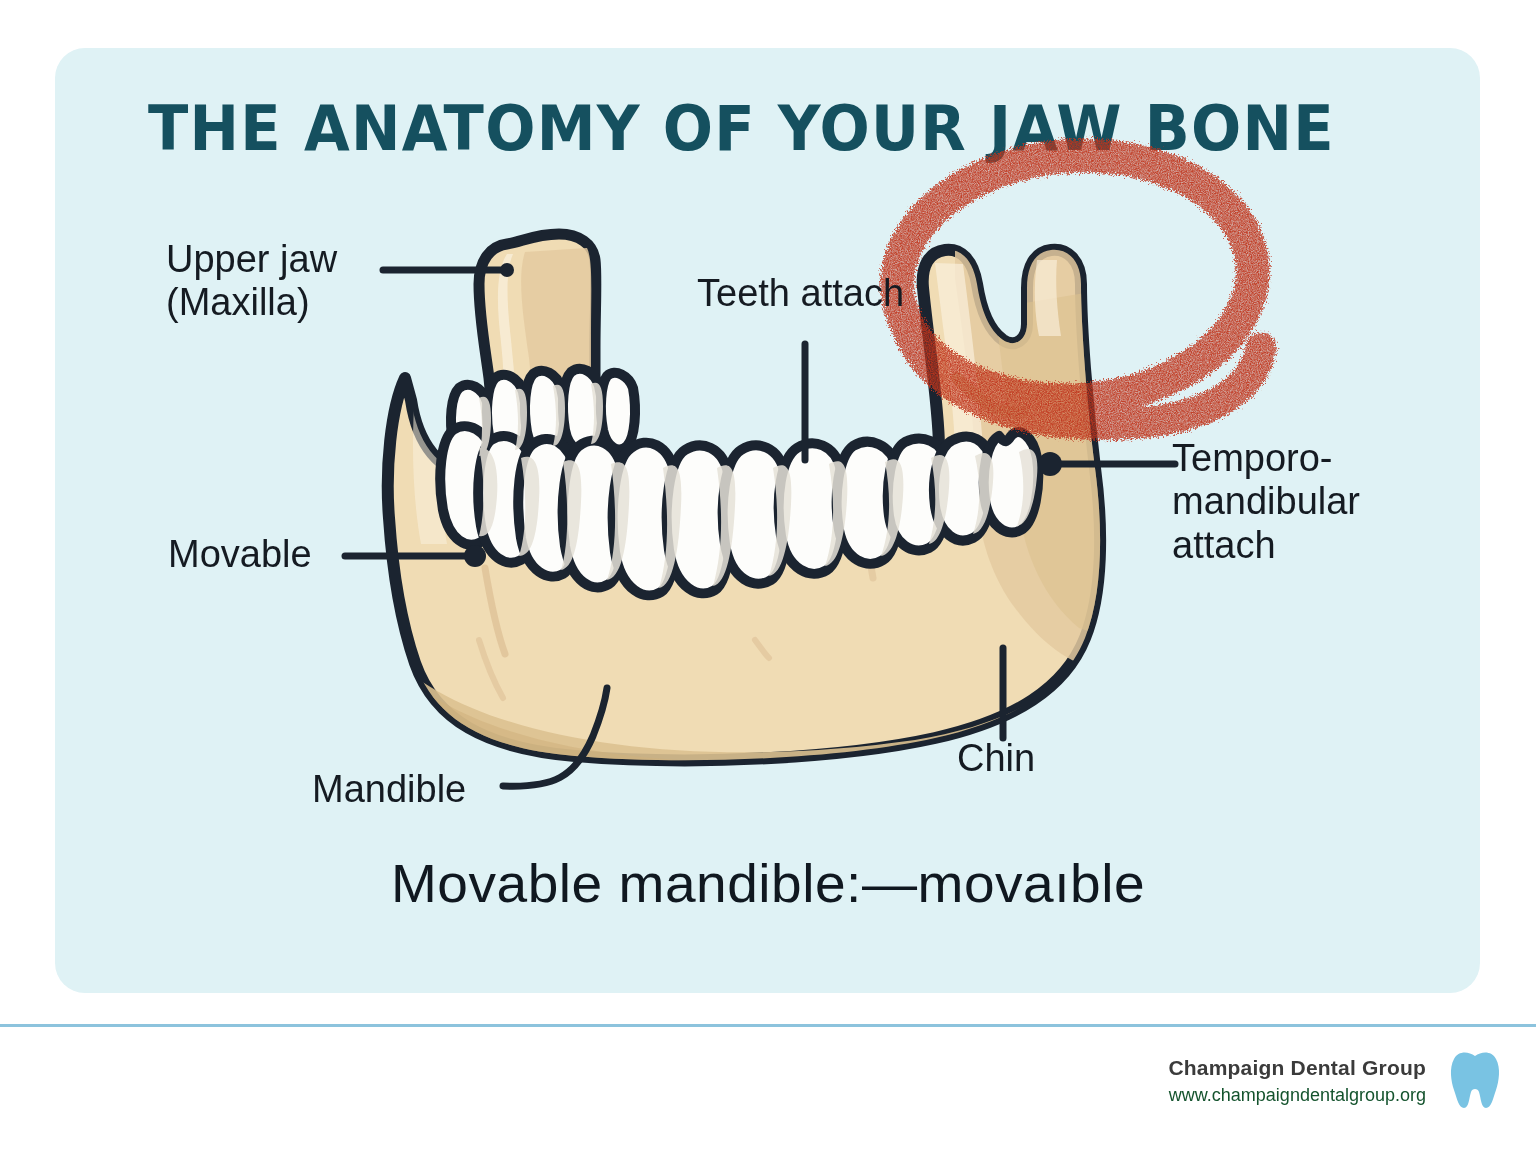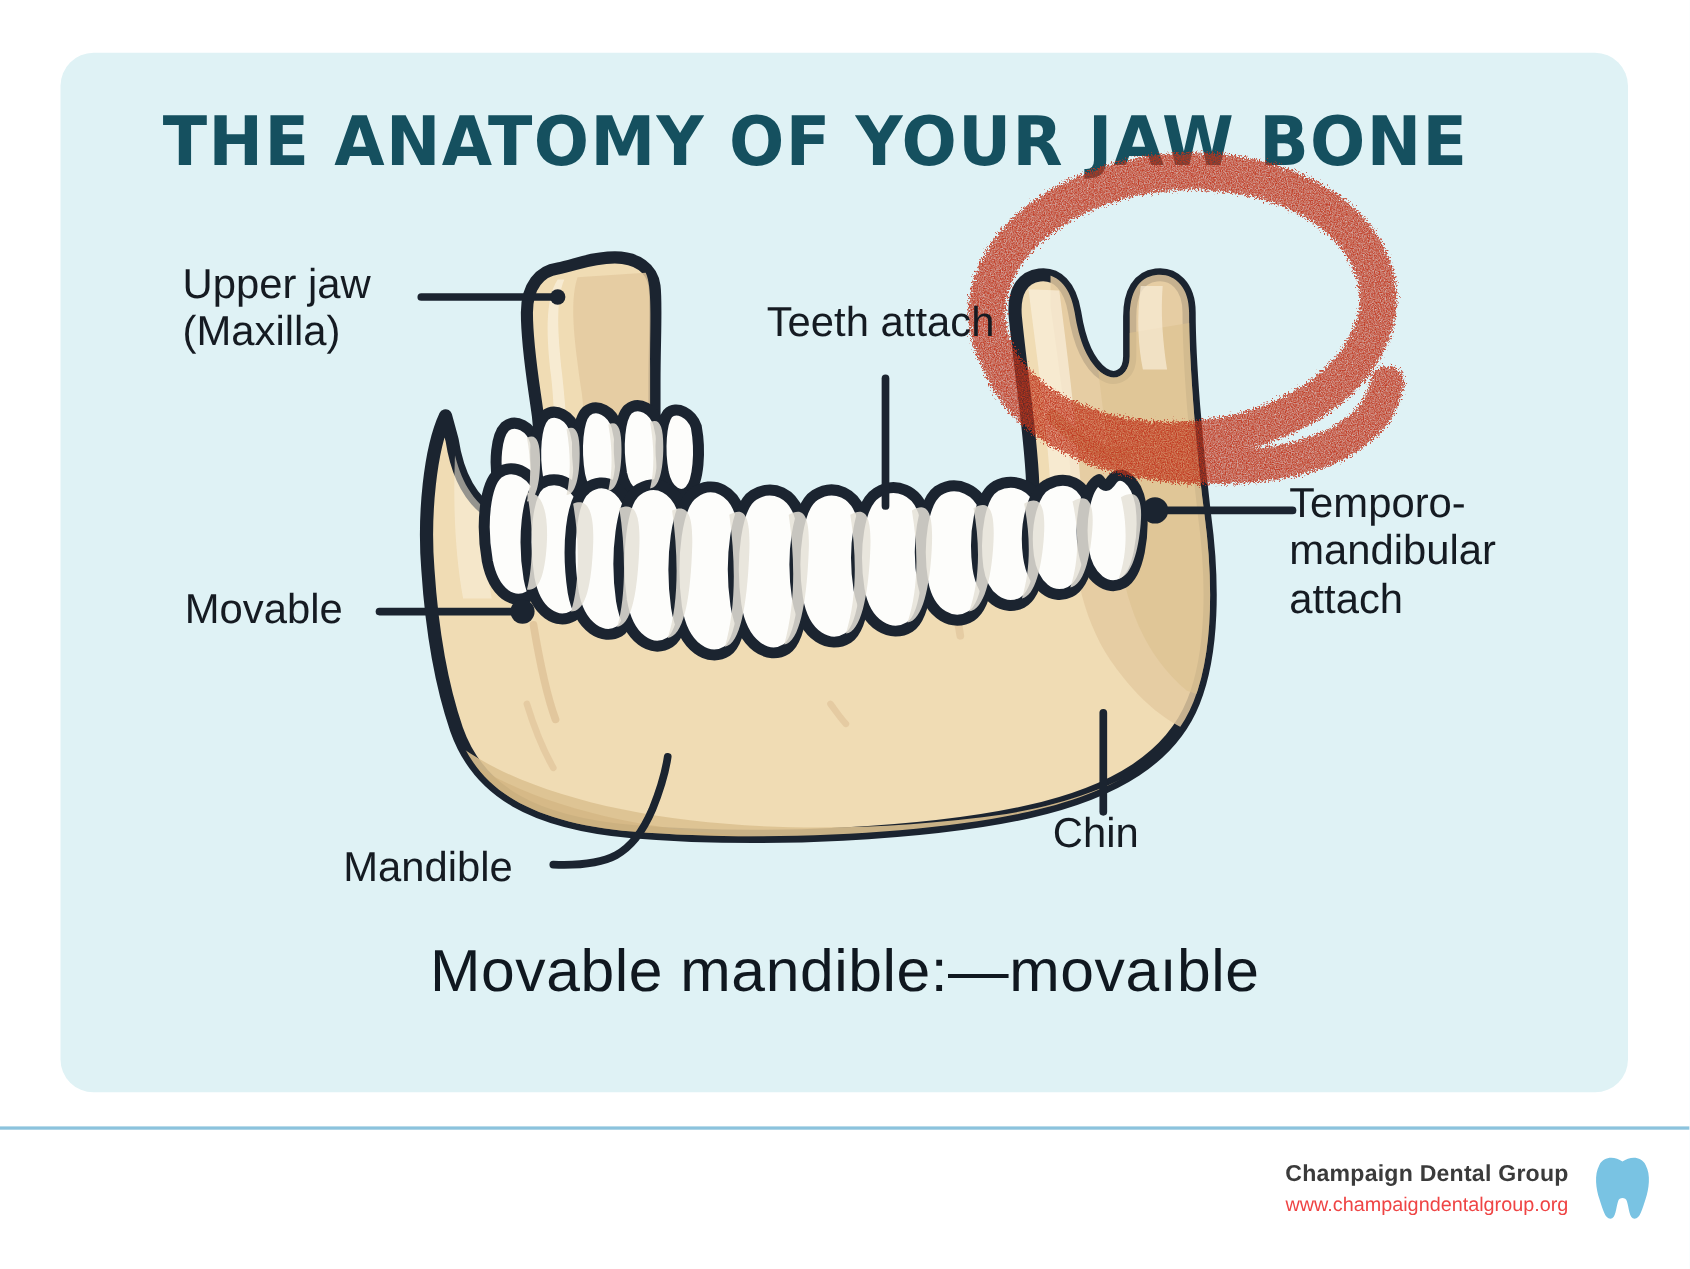--- a/index.html
+++ b/index.html
@@ -100,30 +100,30 @@
     background: #8cc3dd;
   }
   .footer {
     position: absolute;
     right: 34px;
     top: 1050px;
     display: flex;
     align-items: center;
     gap: 22px;
   }
-  .footer-text { text-align: center; }
+  .footer-text { text-align: right; }
   .footer-brand {
     font-size: 21px;
     font-weight: bold;
     color: #3b3b3b;
     letter-spacing: 0.2px;
   }
   .footer-url {
     font-size: 18px;
-    color: #ef4444;
+    color: #14532d;
     margin-top: 5px;
   }
   .tooth-logo { width: 54px; height: 62px; display: block; }
 </style>
 </head>
 <body>
 
 <div id="infographic-root">
 
   <div class="panel"></div>

